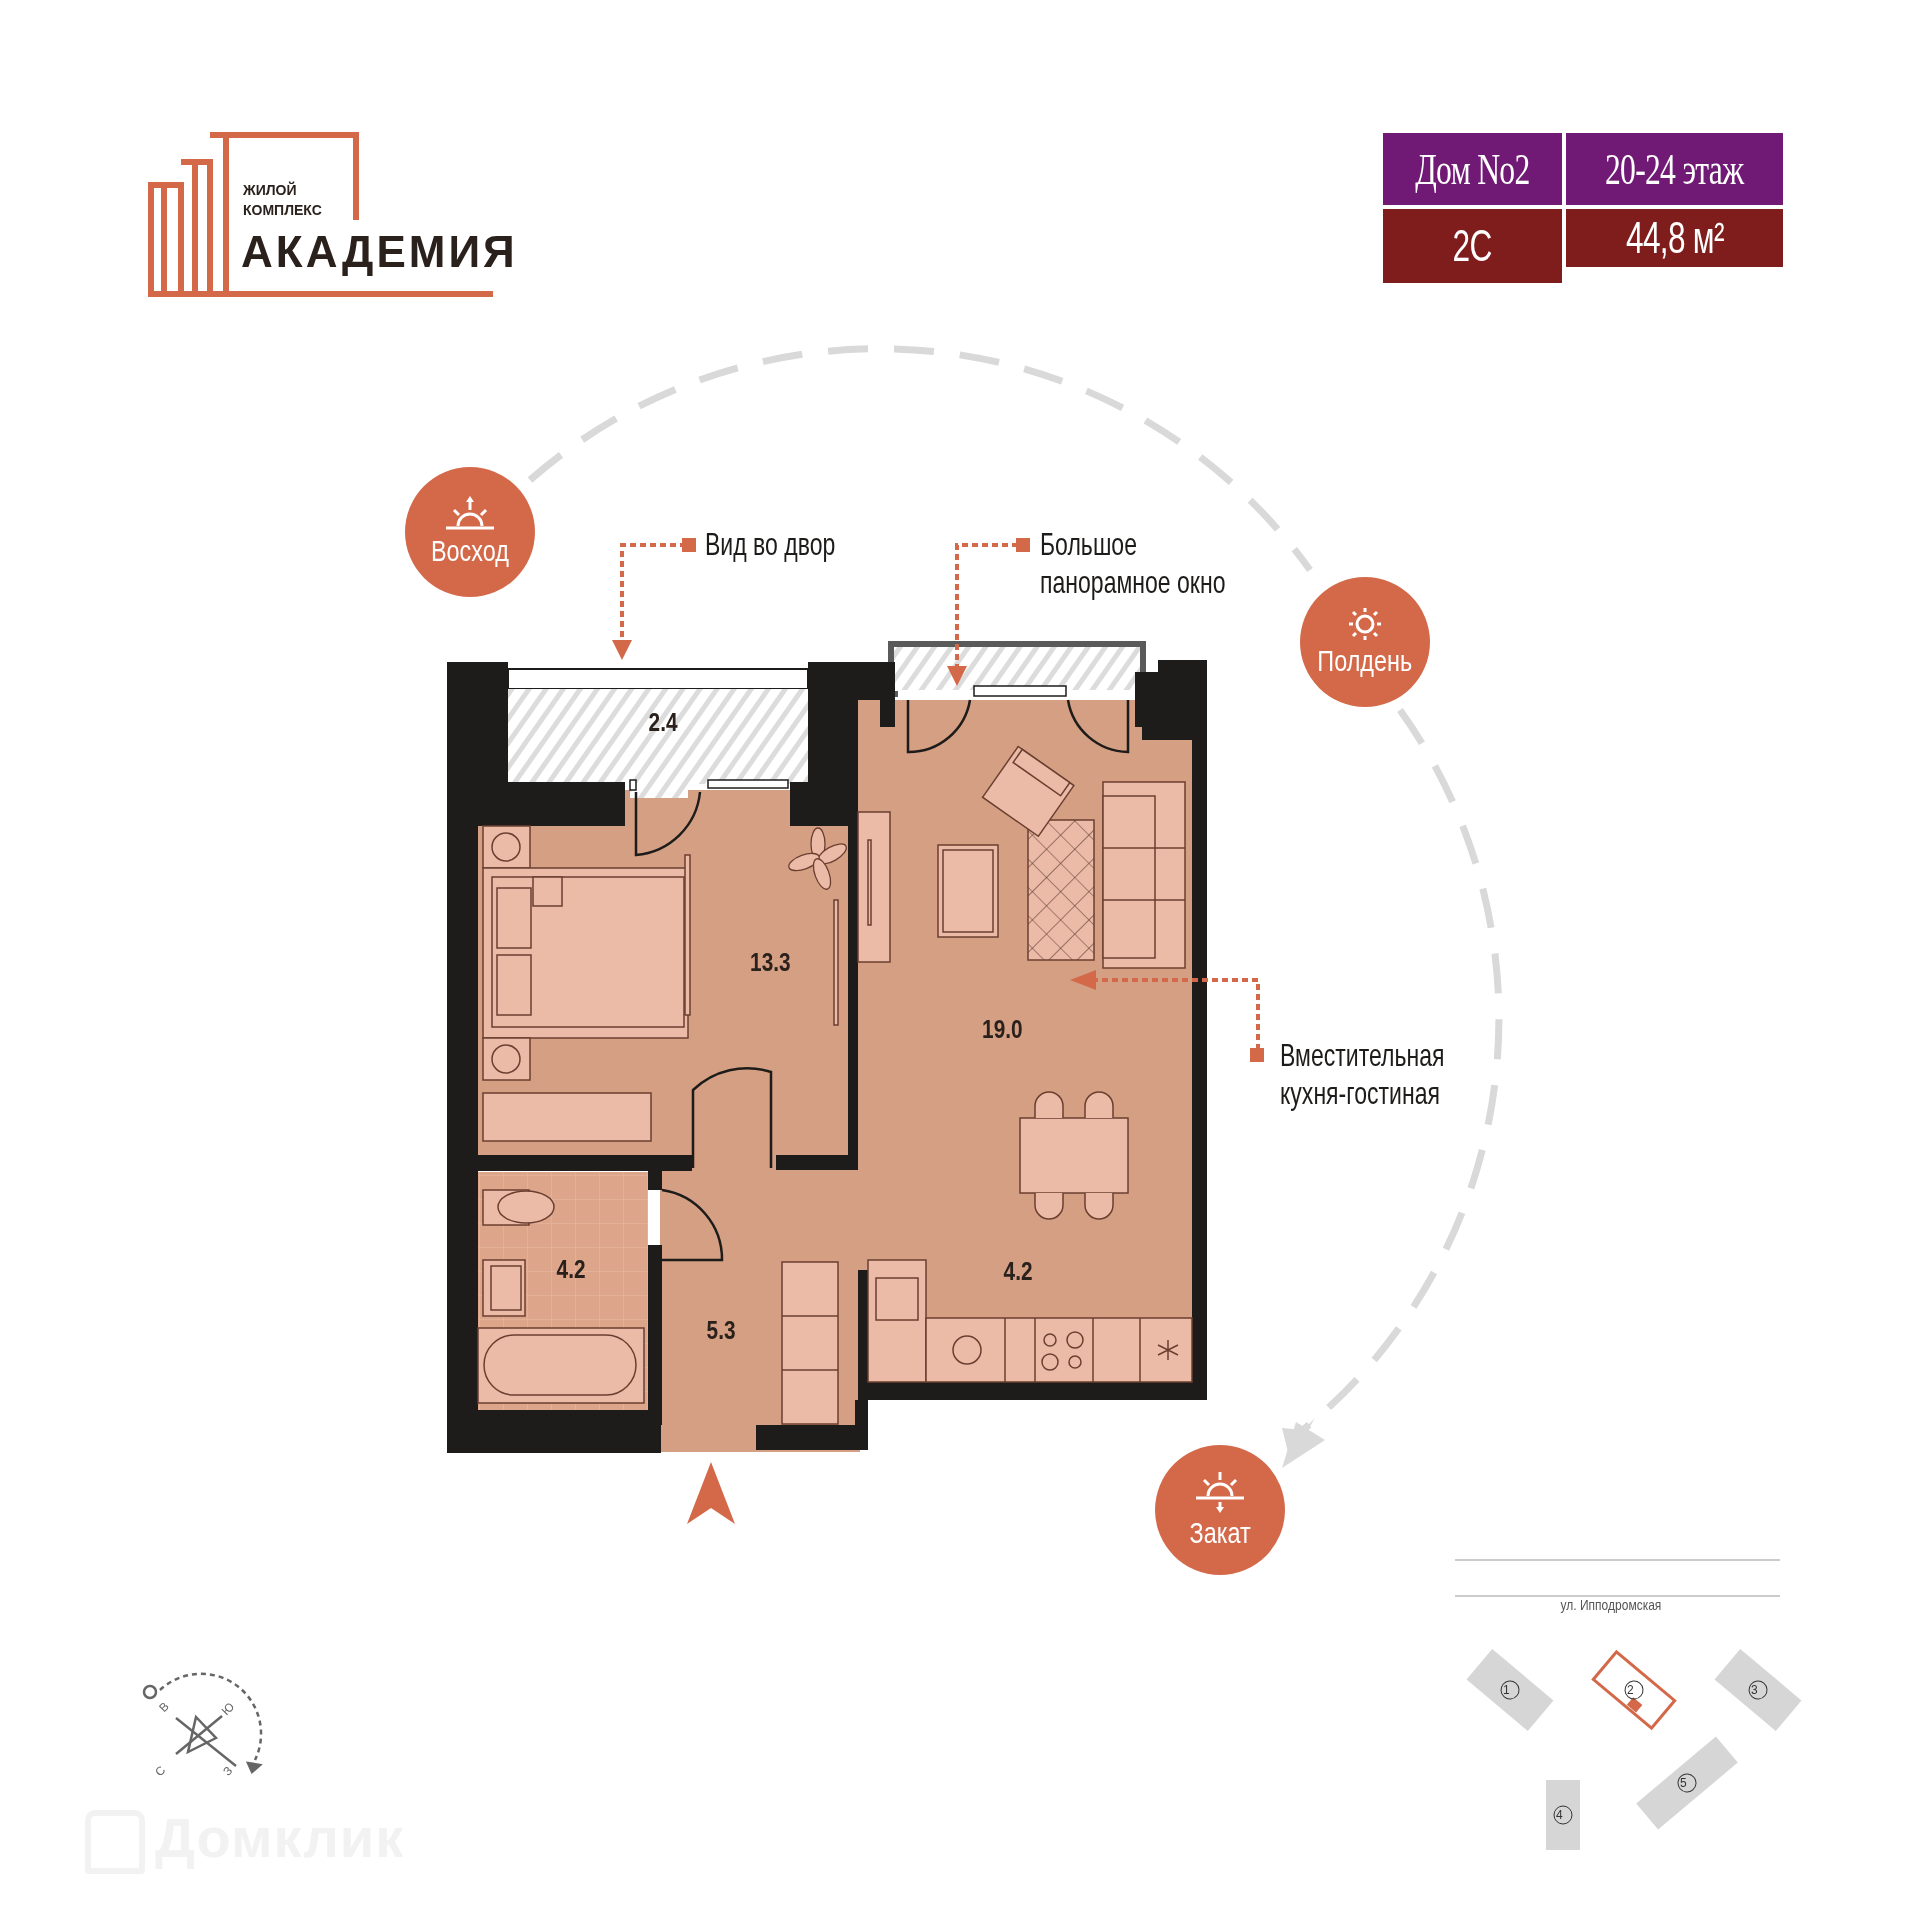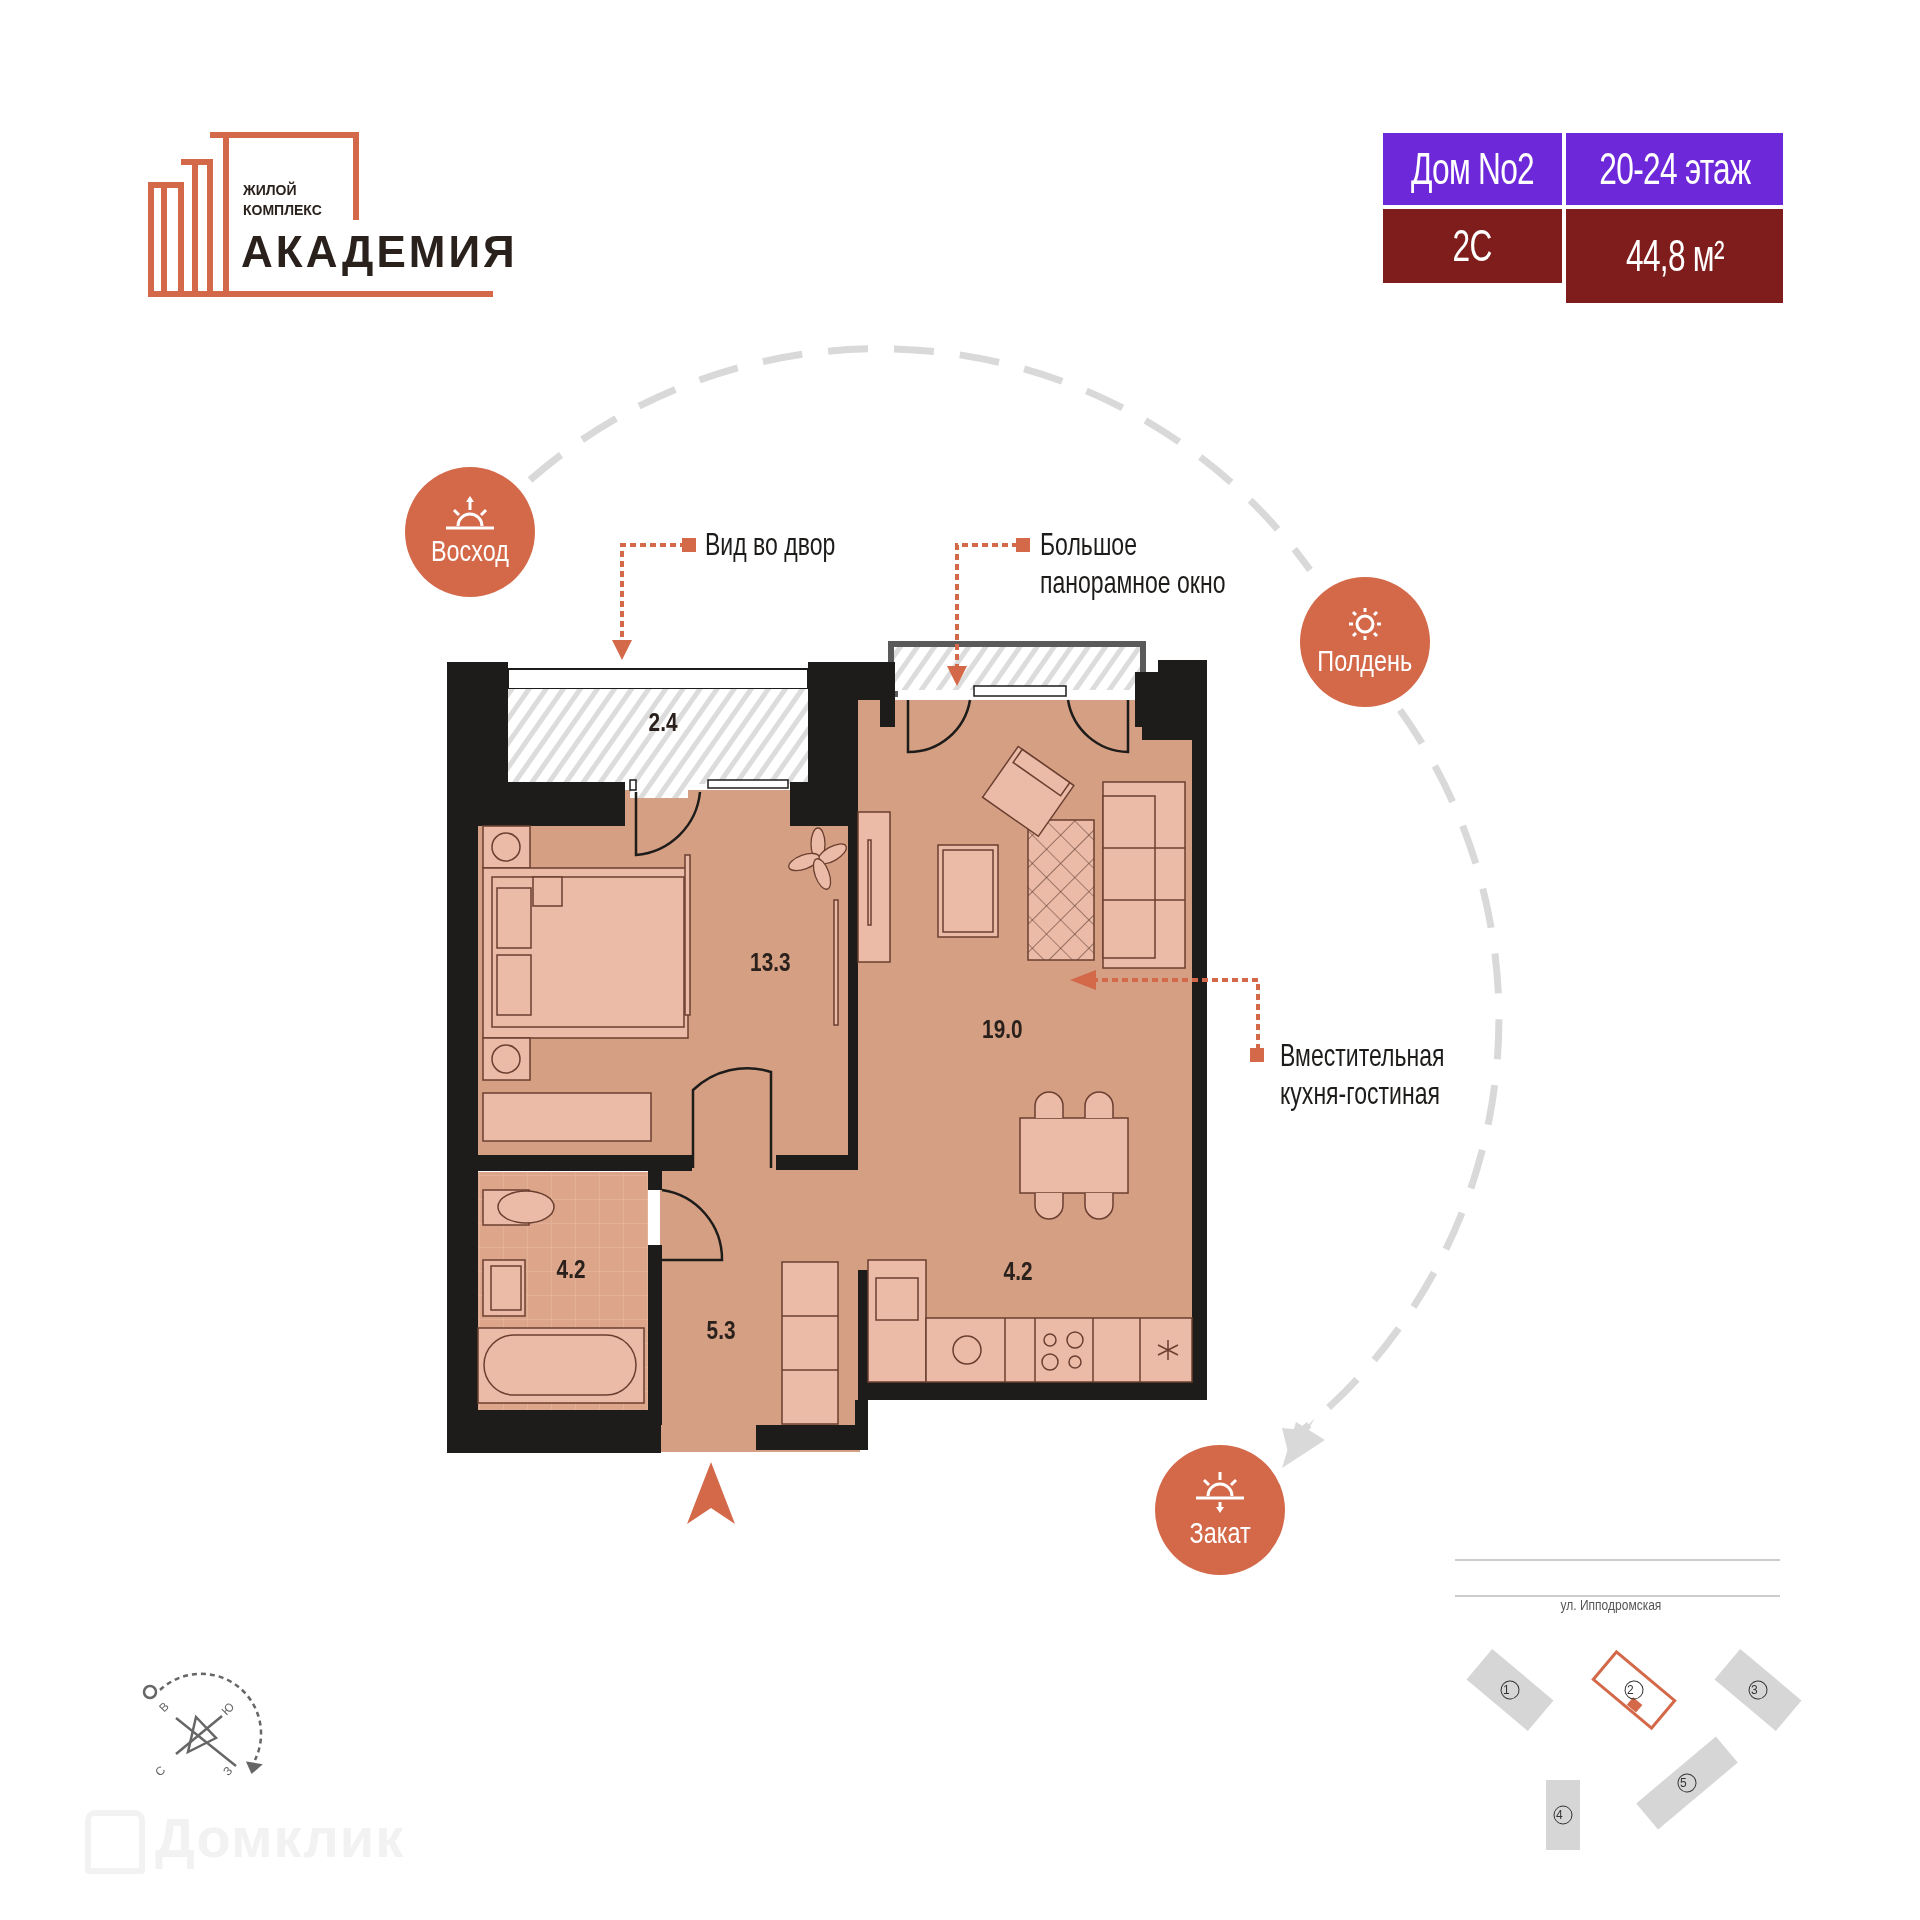--- a/index.html
+++ b/index.html
@@ -2,21 +2,21 @@
 <html><head>
 <meta charset="utf-8">
 <style>
   html,body{margin:0;padding:0;background:#fff;}
   body{width:1920px;height:1920px;position:relative;overflow:hidden;font-family:"Liberation Sans","DejaVu Sans",sans-serif;}
   .abs{position:absolute;}
   
   .info{left:1383px;top:133px;width:400px;height:150px;}
   .info .cell{position:absolute;display:flex;align-items:center;justify-content:center;color:#fff;font-size:44px;letter-spacing:-1px;}
   .info .cell span{display:inline-block;transform:scaleX(0.72);white-space:nowrap;}
-  .dark{background:#6d28d9;}
+  .dark{background:#701a75;font-family:Liberation Serif, serif;}
   .orange{background:#7f1d1d;}
   
   .lbl{font-size:32px;color:#1e1c1a;line-height:38px;white-space:nowrap;}
   .lbl span{display:inline-block;transform:scaleX(0.72);transform-origin:left center;}
   .badge{border-radius:50%;background:#d4694a;color:#fff;display:flex;flex-direction:column;align-items:center;justify-content:center;}
   .badge .t{font-size:30px;transform:scaleX(0.78);margin-top:2px;white-space:nowrap;}
   .area{font-weight:bold;font-size:26px;color:#2a211c;}
   .area span{display:inline-block;transform:scaleX(0.8);}
   .street{font-size:15px;color:#555;margin-top:28px;}
   .street span{display:inline-block;transform:scaleX(0.8);}
@@ -45,21 +45,21 @@
 <div class="abs info">
   <div class="cell dark" style="left:0;top:0;width:179px;height:72px;">
       <span>Дом No2</span>
     </div>
   <div class="cell dark" style="left:183px;top:0;width:217px;height:72px;">
       <span>20-24 этаж</span>
     </div>
   <div class="cell orange" style="left:0;top:76px;width:179px;height:74px;">
       <span>2С</span>
     </div>
-  <div class="cell orange" style="left:183px;top:76px;width:217px;height:94px;">
+  <div class="cell orange" style="left:183px;top:76px;width:217px;height:58px;">
       <span>44,8 м²</span>
     </div>
 </div>
 
 <svg class="abs" style="left:0;top:0;" width="1920" height="1920" viewBox="0 0 1920 1920">
   <defs>
     <pattern id="hatch" width="14" height="14" patternUnits="userSpaceOnUse" patternTransform="rotate(35)">
       <rect width="14" height="14" fill="#fff"></rect>
       <rect width="5" height="14" fill="#dcdcdc"></rect>
     </pattern>

